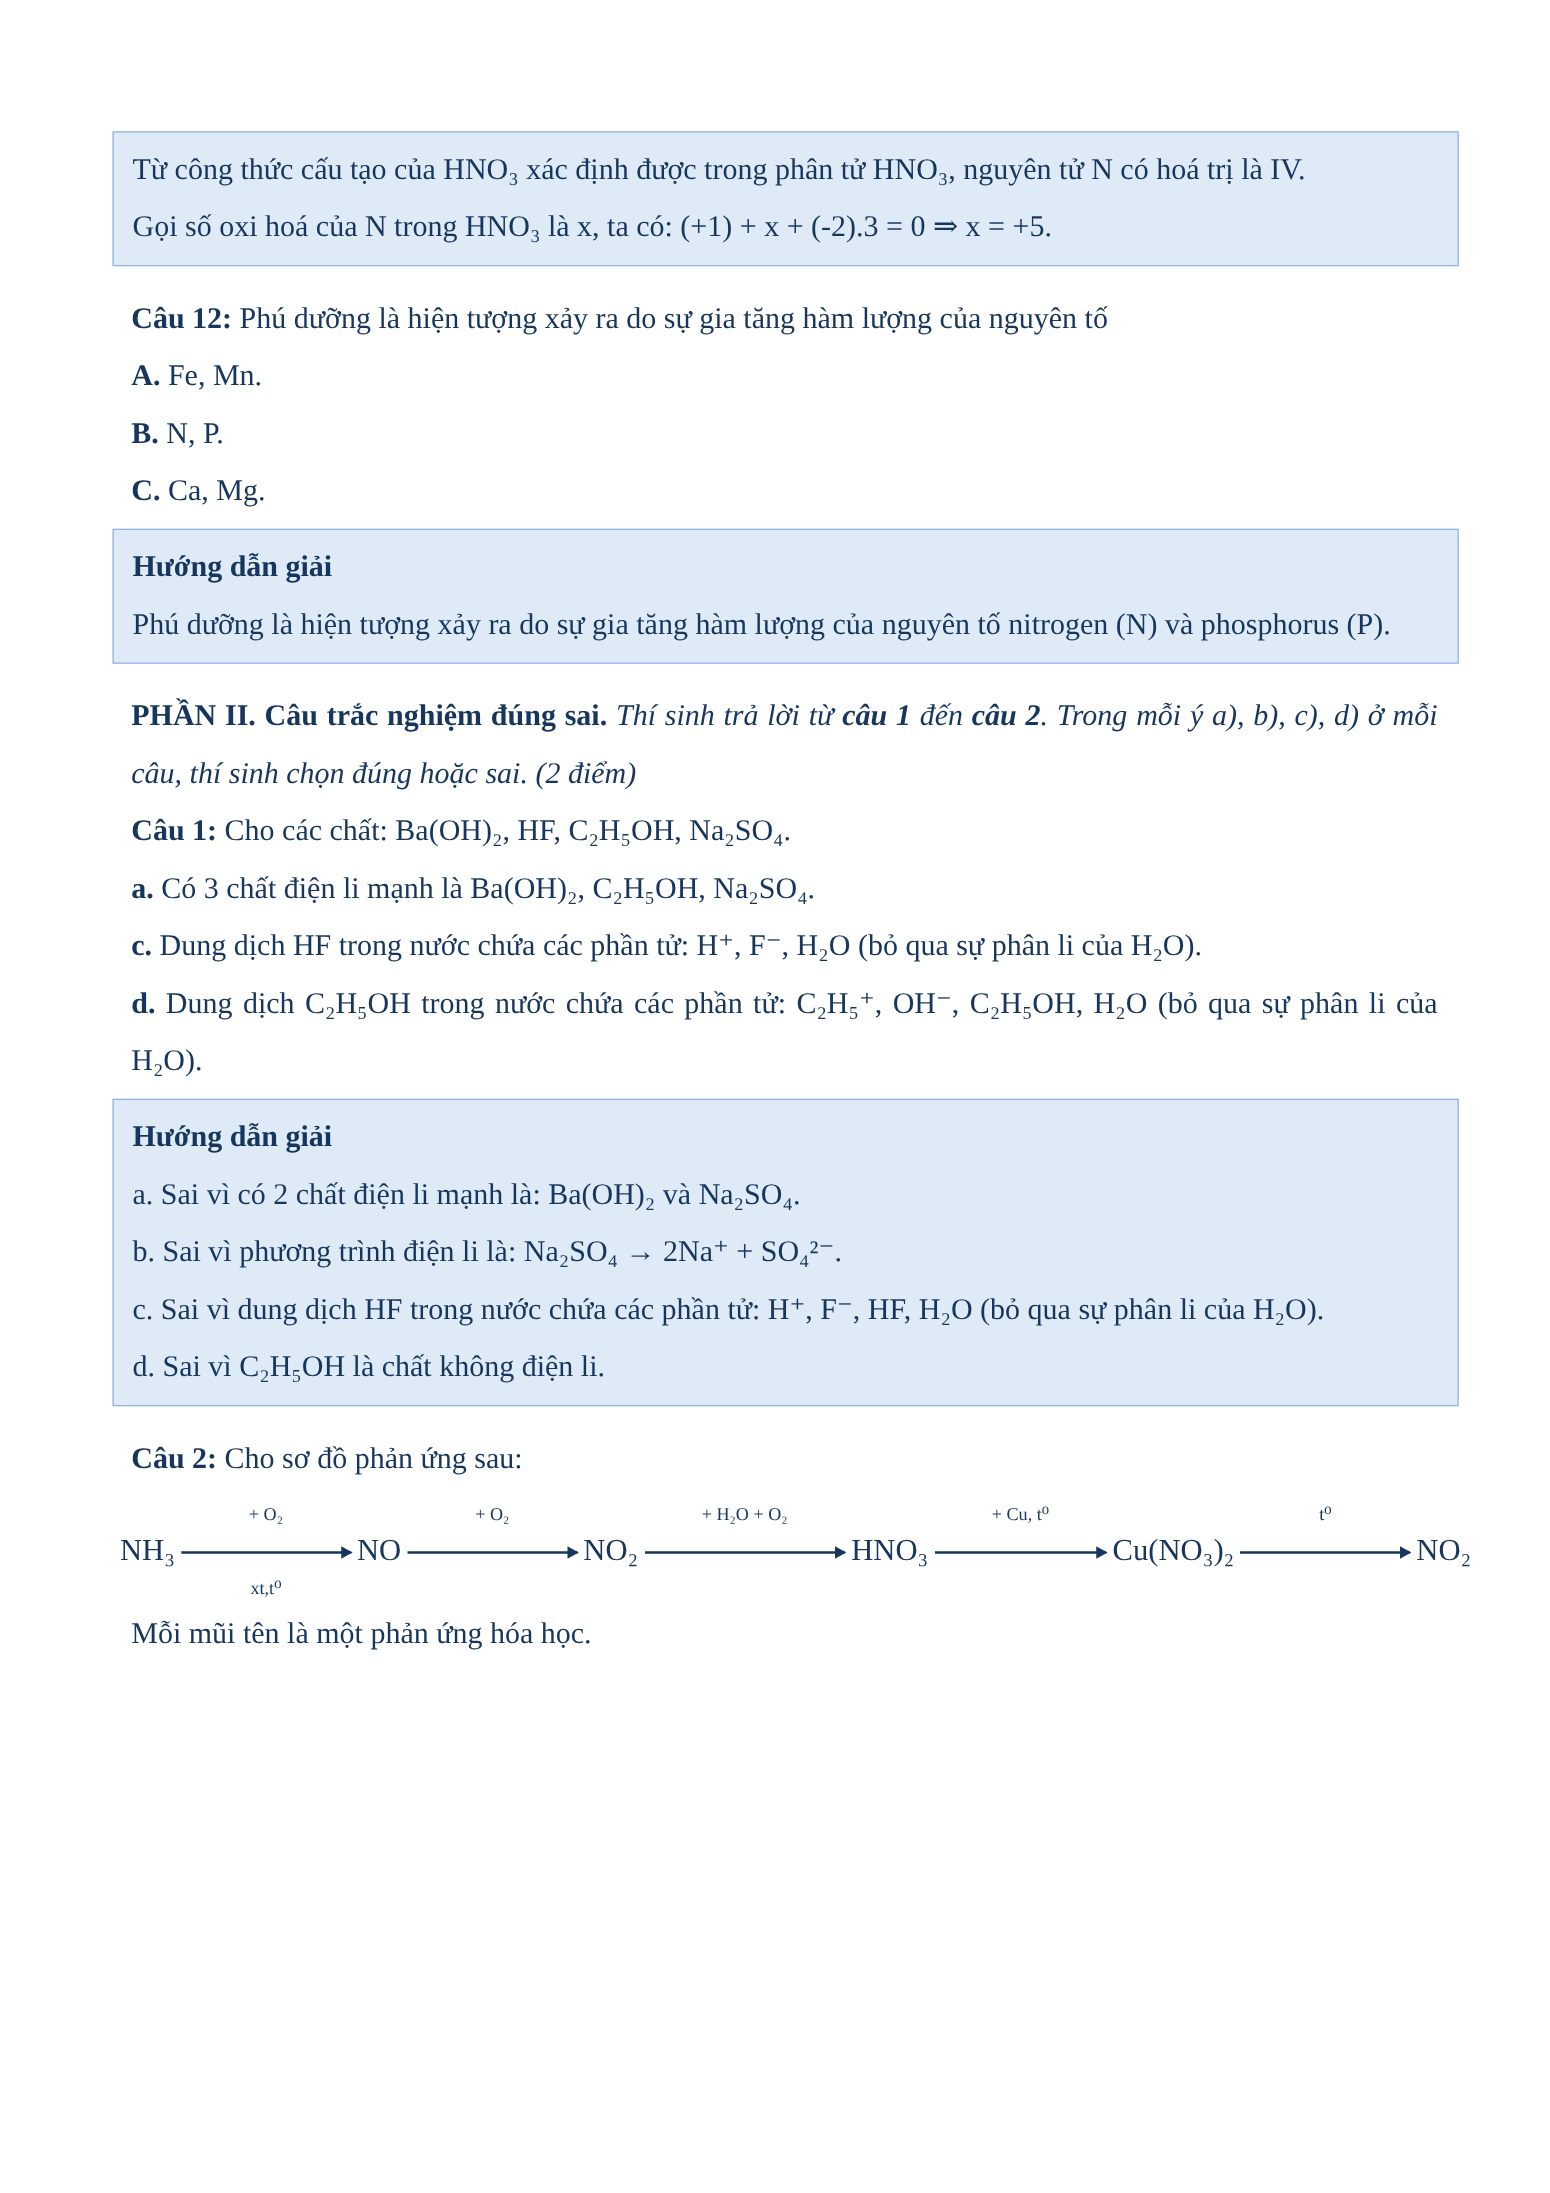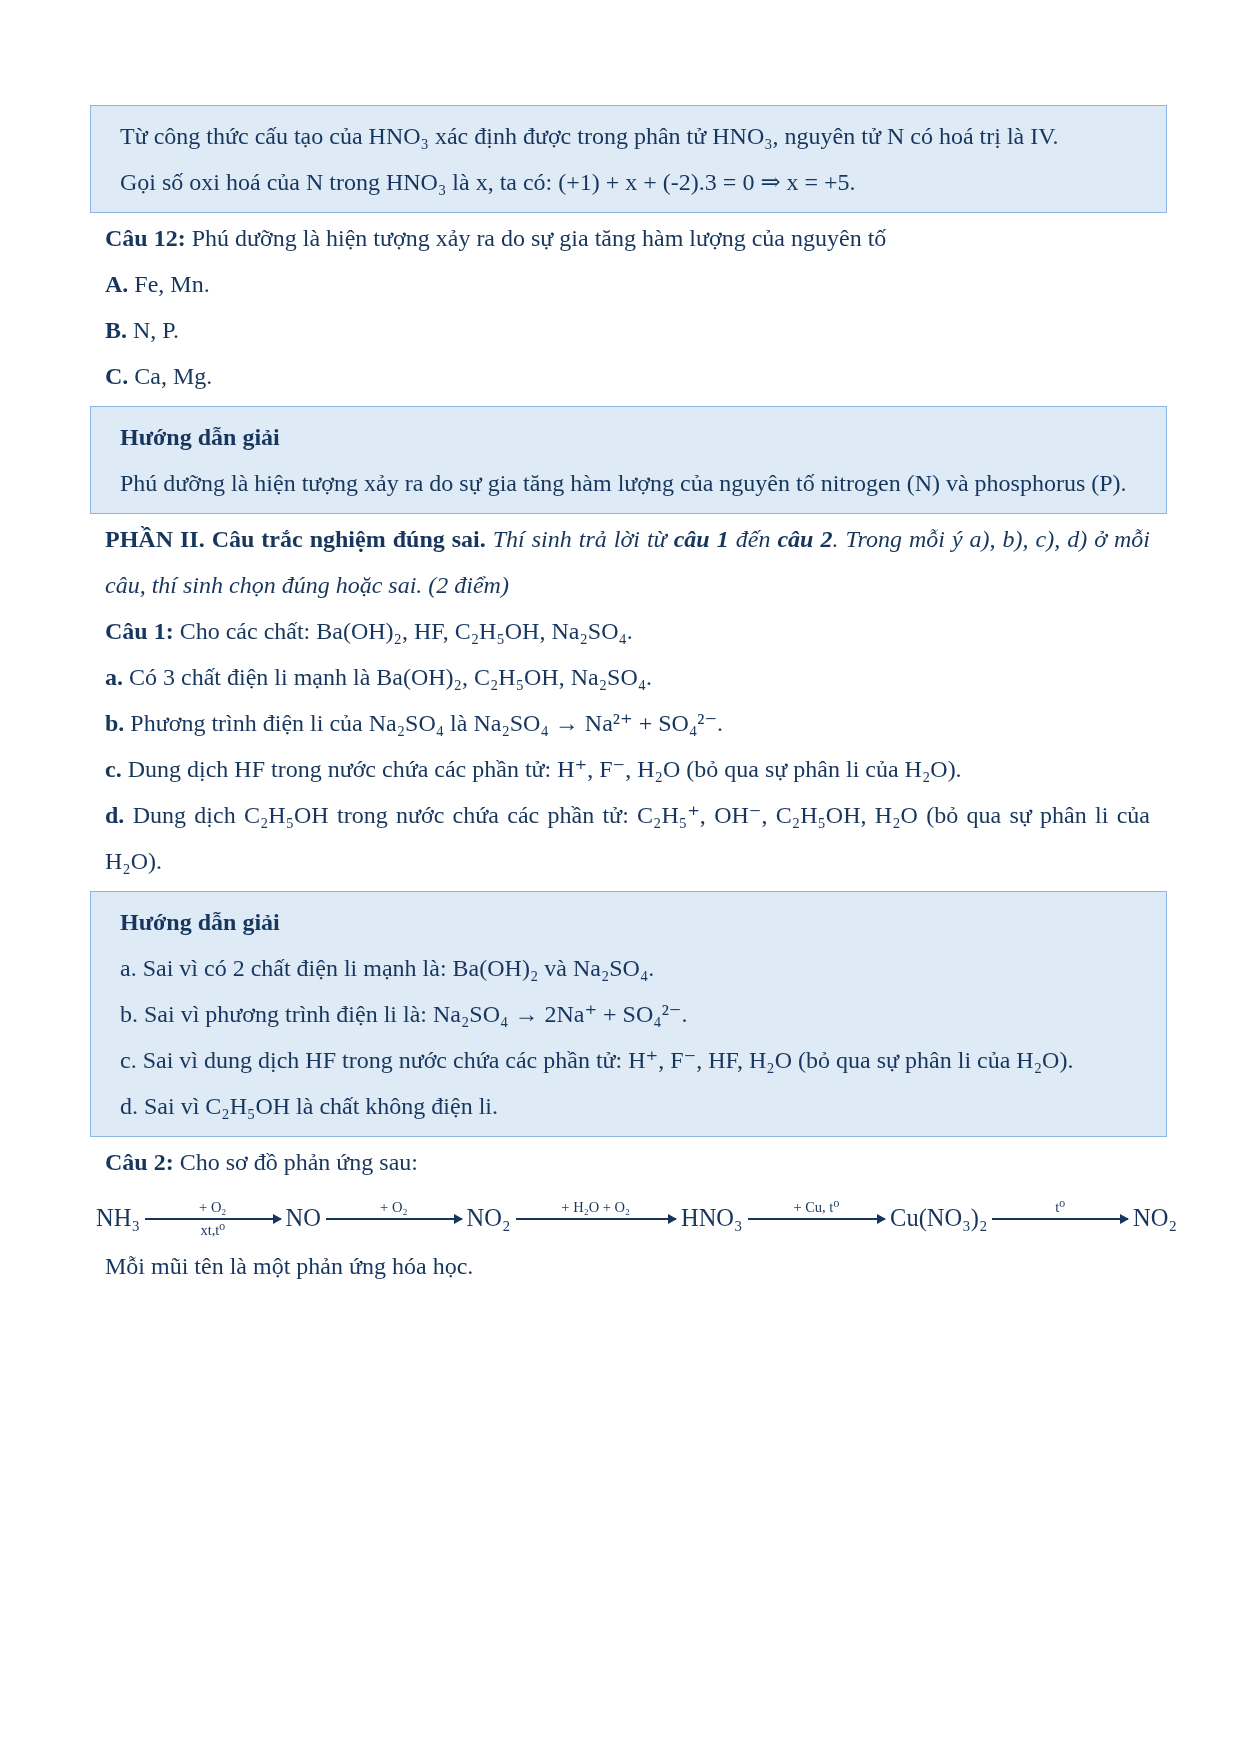--- a/index.html
+++ b/index.html
@@ -18,24 +18,24 @@
   }
 
   p { margin: 0; }
 
   .pbody {
     margin: 0 90px 0 105px;
     text-align: justify;
   }
 
   .callout {
-    margin: 7px 73px 2px 90px;
+    margin: 7px 73px 19px 90px;
     border: 1.4px solid var(--box-border, #8DB4E2);
     background: var(--box-bg, #DEEAF6);
-    padding: 7px 17px 7px 29px;
+    padding: 7px 17px 7px 15px;
   }
   .callout p { text-align: justify; }
 
   .bold { font-weight: bold; }
   .lab  { font-weight: bold; }
   i b, b i { font-style: italic; }
 
   
   .reaction {
     display: flex;
@@ -48,20 +48,21 @@
     padding: 0 3px;
     font-size: 24.5px;
   }
   .rx {
     display: flex;
     flex-direction: column;
     justify-content: center;
     align-items: stretch;
     flex: 1 1 auto;
     margin: 0 2px;
+    gap: 18px;
   }
   .rx-top, .rx-bot {
     font-size: 14.5px;
     line-height: 17px;
     min-height: 17px;
     text-align: center;
     white-space: nowrap;
     padding: 0 6px;
   }
   .rx-shaft {
@@ -121,24 +122,20 @@
 
   <p class="pbody">
     <b class="lab">Câu 1:</b>
     <span>Cho các chất: Ba(OH)₂, HF, C₂H₅OH, Na₂SO₄.</span>
   </p>
   <p class="pbody">
     <b class="lab">a.</b>
     <span>Có 3 chất điện li mạnh là Ba(OH)₂, C₂H₅OH, Na₂SO₄.</span>
   </p>
   <p class="pbody">
-    <b class="lab">b.</b>
-    <span>Phương trình điện li của Na₂SO₄ là  Na₂SO₄ →  Na²⁺ +  SO₄²⁻.</span>
-  </p>
-  <p class="pbody">
     <b class="lab">c.</b>
     <span>Dung dịch HF trong nước chứa các phần tử: H⁺, F⁻, H₂O (bỏ qua sự phân li của H₂O).</span>
   </p>
   <p class="pbody">
     <b class="lab">d.</b>
     <span>Dung dịch C₂H₅OH trong nước chứa các phần tử: C₂H₅⁺, OH⁻, C₂H₅OH, H₂O (bỏ qua sự phân li của H₂O).</span>
   </p>
 
   <section class="callout">
     <p class="bold">Hướng dẫn giải</p>

